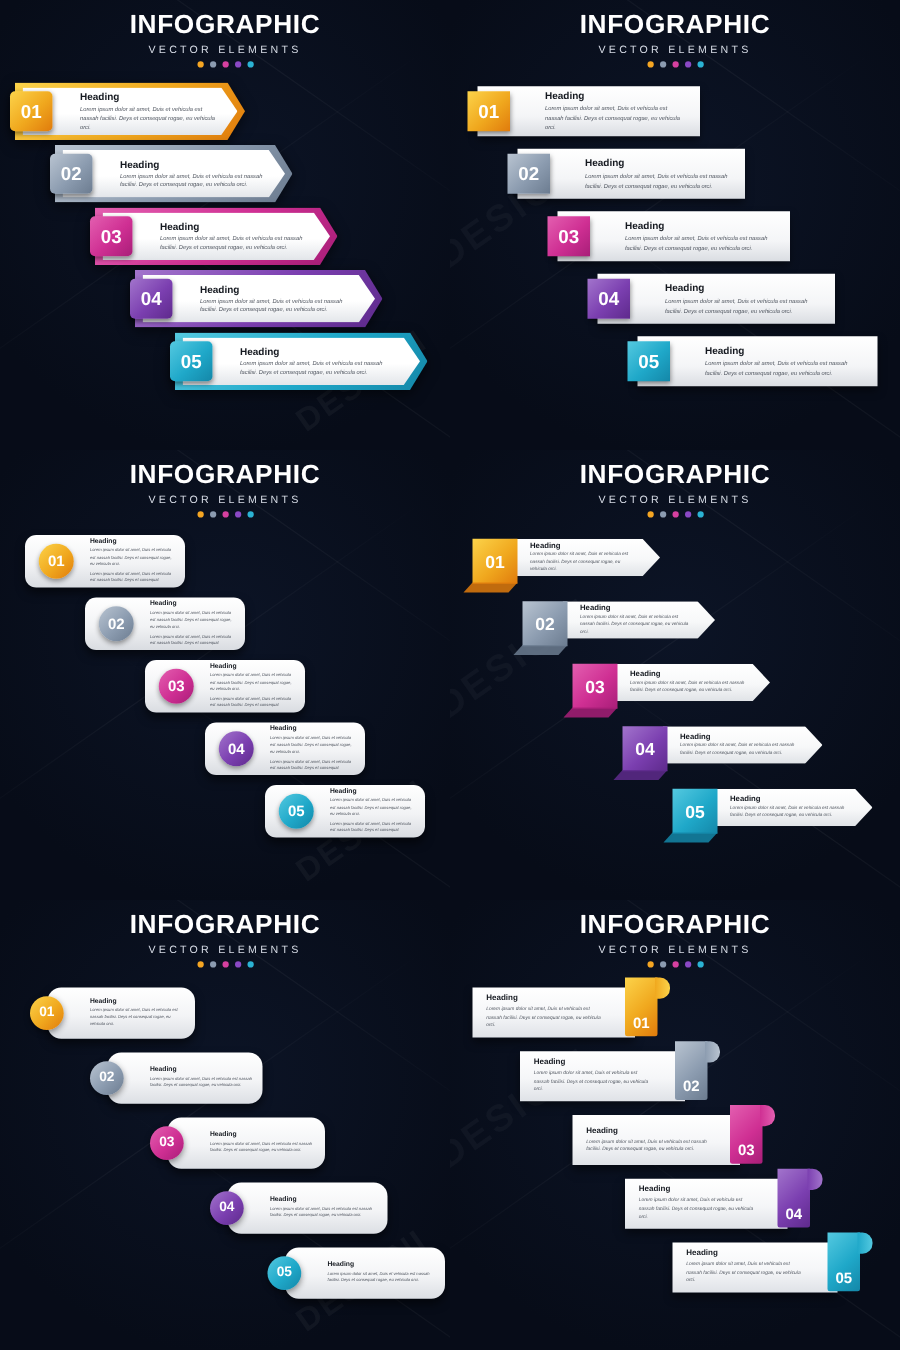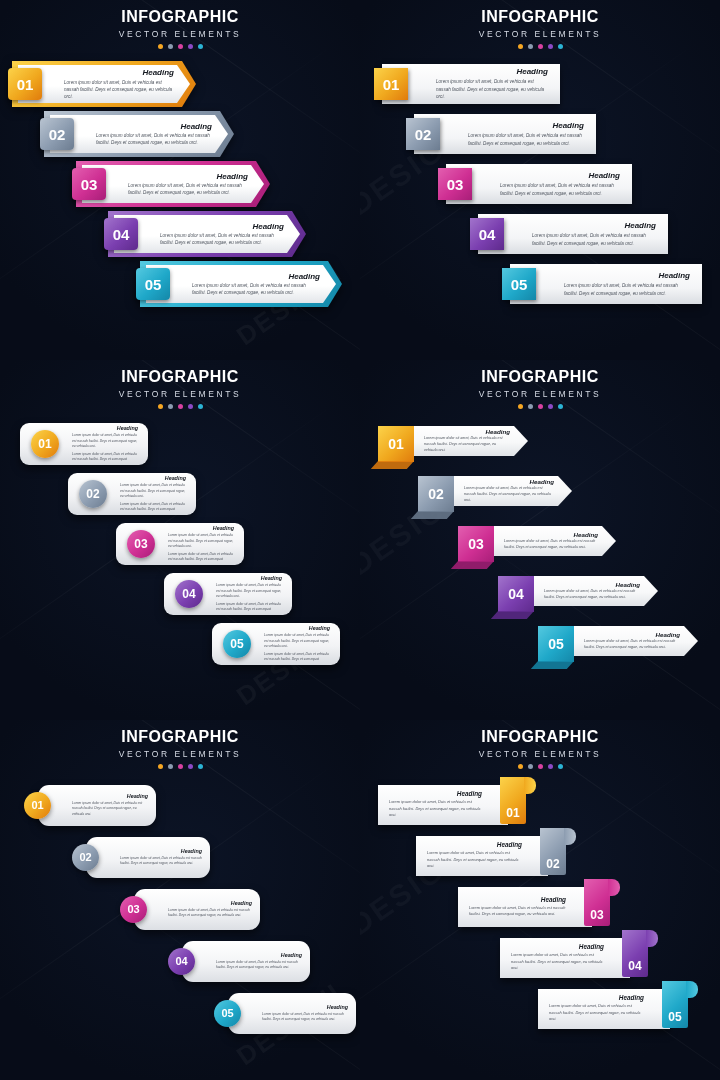--- a/index.html
+++ b/index.html
@@ -27,30 +27,30 @@
   .wm-lines i:nth-child(3){ top:300px; left:30px; transform:rotate(35deg); }
   .wm-mark{ position:absolute; right:10px; bottom:40px; pointer-events:none;
             color:rgba(255,255,255,.045); font-size:26px; letter-spacing:2px;
             font-weight:700; transform:rotate(-35deg); white-space:nowrap; }
   .wm-mark2{ position:absolute; left:-20px; top:150px; pointer-events:none;
             color:rgba(255,255,255,.035); font-size:30px; letter-spacing:3px;
             font-weight:700; transform:rotate(-35deg); white-space:nowrap; }
 
   
   .head{ position:relative; z-index:3; text-align:center; padding-top:9px; }
-  .head .t1{ color:#ffffff; font-size:16px; font-weight:700; letter-spacing:.5px; line-height:1; }
+  .head .t1{ color:#ffffff; font-size:21px; font-weight:700; letter-spacing:.5px; line-height:1; }
   .head .t2{ color:#d7dce6; font-size:8.5px; font-weight:400; letter-spacing:2.6px; margin-top:4px; }
   .dots{ display:flex; gap:5px; justify-content:center; margin-top:5px; }
   .dots span{ width:5px; height:5px; border-radius:50%; display:block; }
 
   
   .rows{ position:relative; z-index:3; margin-top:10px; }
   .row{ position:relative; }
 
-  .heading{ font-style:italic; font-weight:700; color:#14181f;text-align:right; }
+  .heading{ font-weight:700; color:#14181f; }
   .body{ font-style:italic; color:#4d535d; }
 
   
   .p1 .row{ height:50px; display:flex; align-items:center; }
   .p1 .bar{
     position:relative; height:38px; display:flex; align-items:center;
     filter:drop-shadow(0 3px 5px rgba(0,0,0,.55));
   }
   .p1 .arrow{
     position:relative; height:38px; width:164px;

